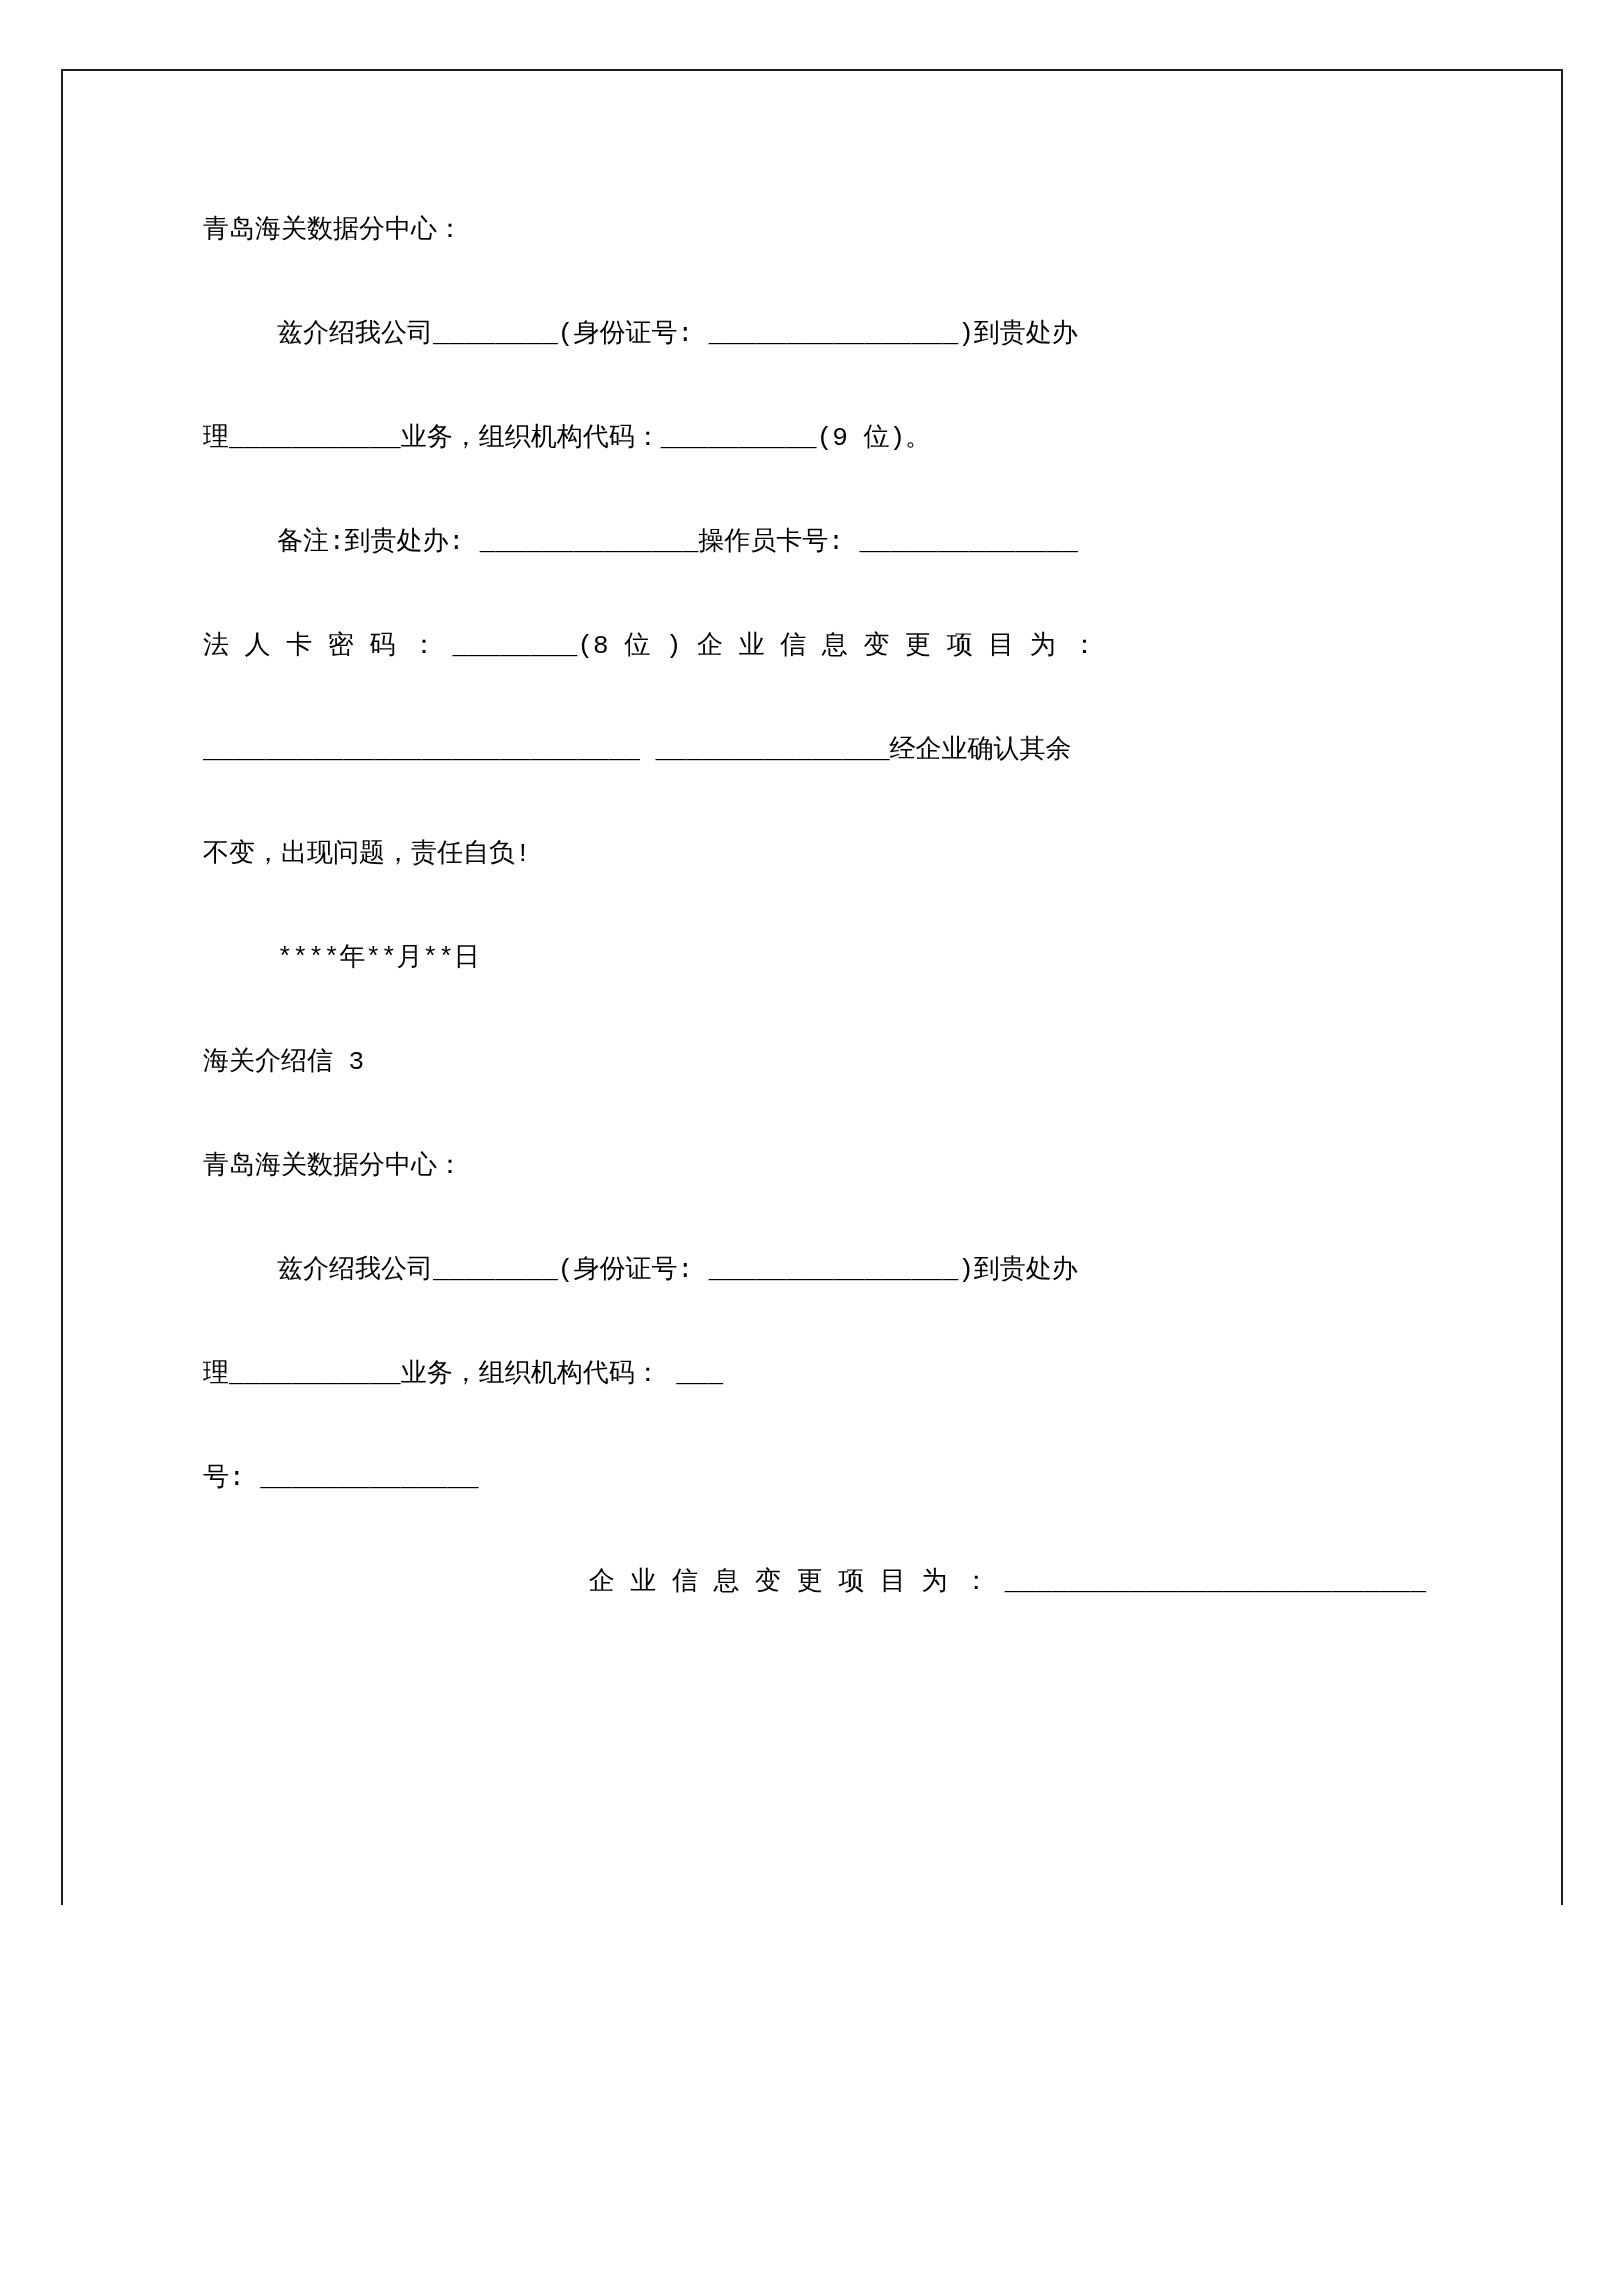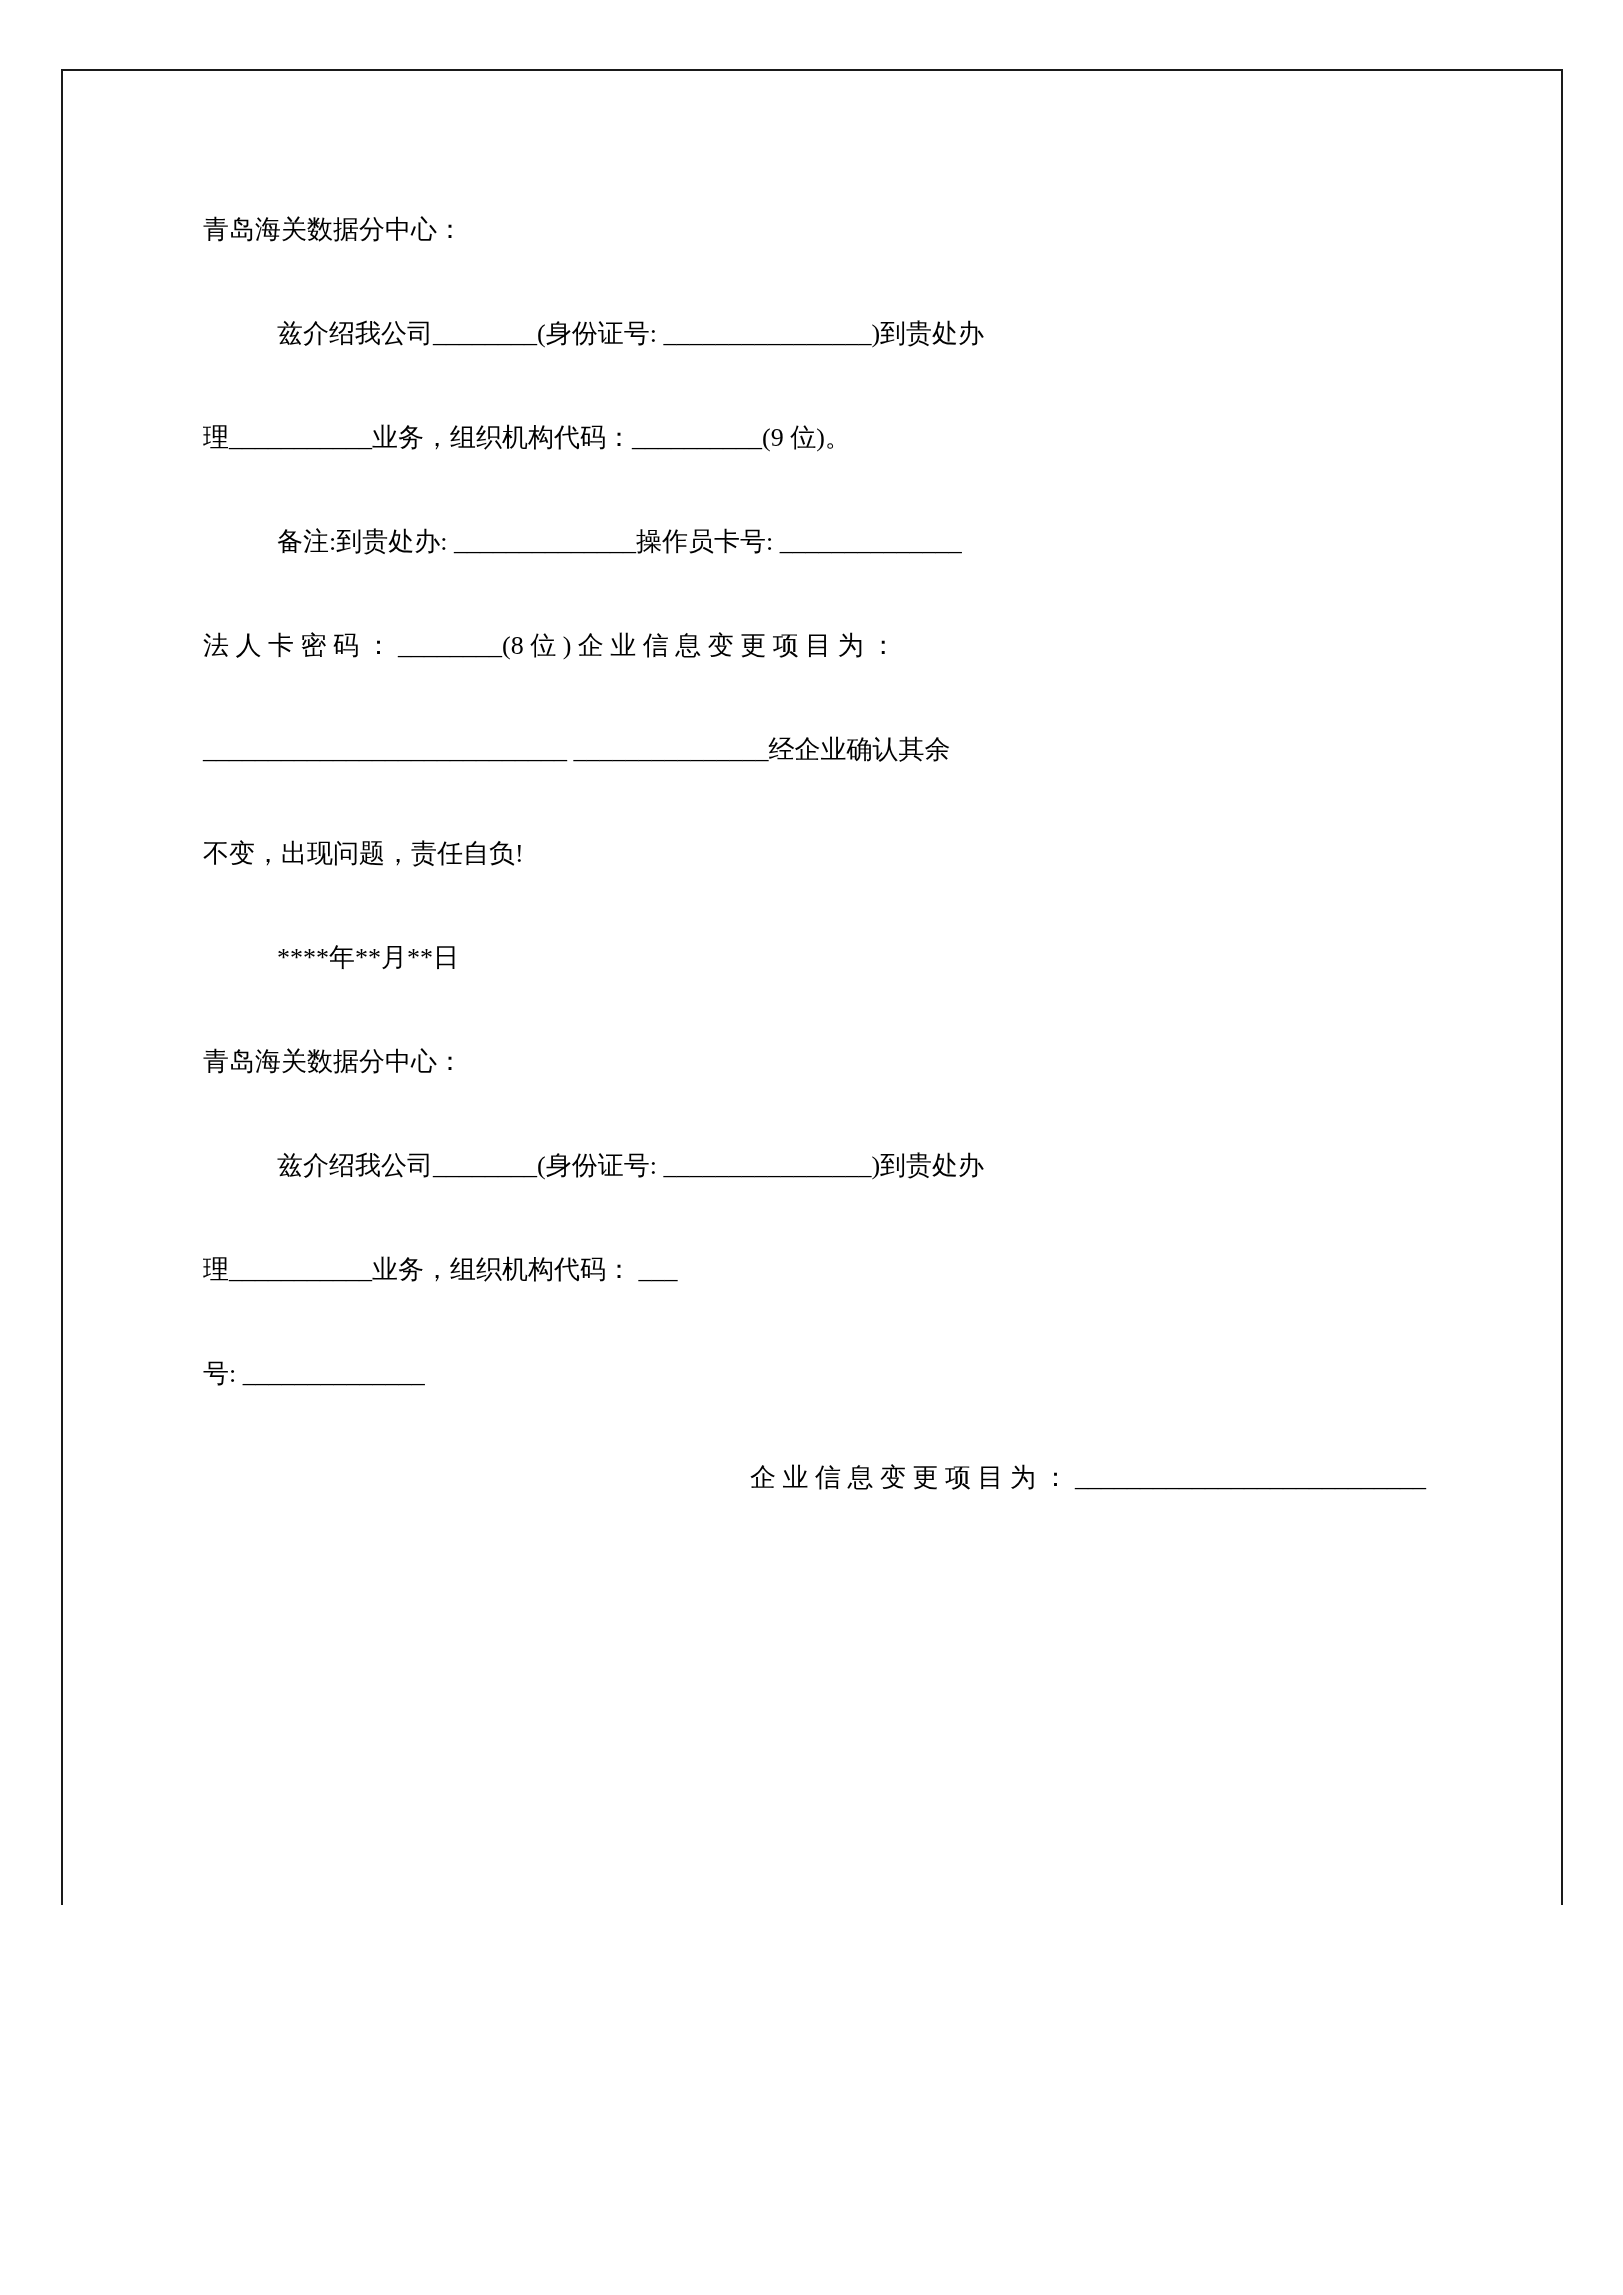--- a/index.html
+++ b/index.html
@@ -6,21 +6,21 @@
     margin: 0;
     padding: 0;
     background: #ffffff;
   }
   .page {
     position: relative;
     width: 1623px;
     height: 1905px;
     background: #ffffff;
     color: #000000;
-    font-family: Liberation Serif, serif;
+    font-family: Liberation Mono, monospace;
     overflow: hidden;
   }
   .border-frame {
     position: absolute;
     left: 61px;
     top: 69px;
     width: 1502px;
     height: 2158px;
     border: 2.2px solid #1a1a1a;
     box-sizing: border-box;
@@ -58,20 +58,21 @@
 
   <div class="content">
     <div class="line">青岛海关数据分中心：</div>
     <div class="line indent-1">兹介绍我公司________(身份证号: ________________)到贵处办</div>
     <div class="line">理___________业务，组织机构代码：__________(9 位)。</div>
     <div class="line indent-1">备注:到贵处办: ______________操作员卡号: ______________</div>
     <div class="line">法 人 卡 密 码 ： ________(8 位 ) 企 业 信 息 变 更 项 目 为 ：</div>
     <div class="line">____________________________ _______________经企业确认其余</div>
     <div class="line">不变，出现问题，责任自负!</div>
     <div class="line indent-1">****年**月**日</div>
+    <div class="line">海关介绍信 3</div>
     <div class="line">青岛海关数据分中心：</div>
     <div class="line indent-1">兹介绍我公司________(身份证号: ________________)到贵处办</div>
     <div class="line">理___________业务，组织机构代码： ___</div>
     <div class="line">号: ______________</div>
     <div class="line indent-2">企 业 信 息 变 更 项 目 为 ： ___________________________</div>
   </div>
 
   <div class="footer">第1页  共1页</div>
 </div>
 

